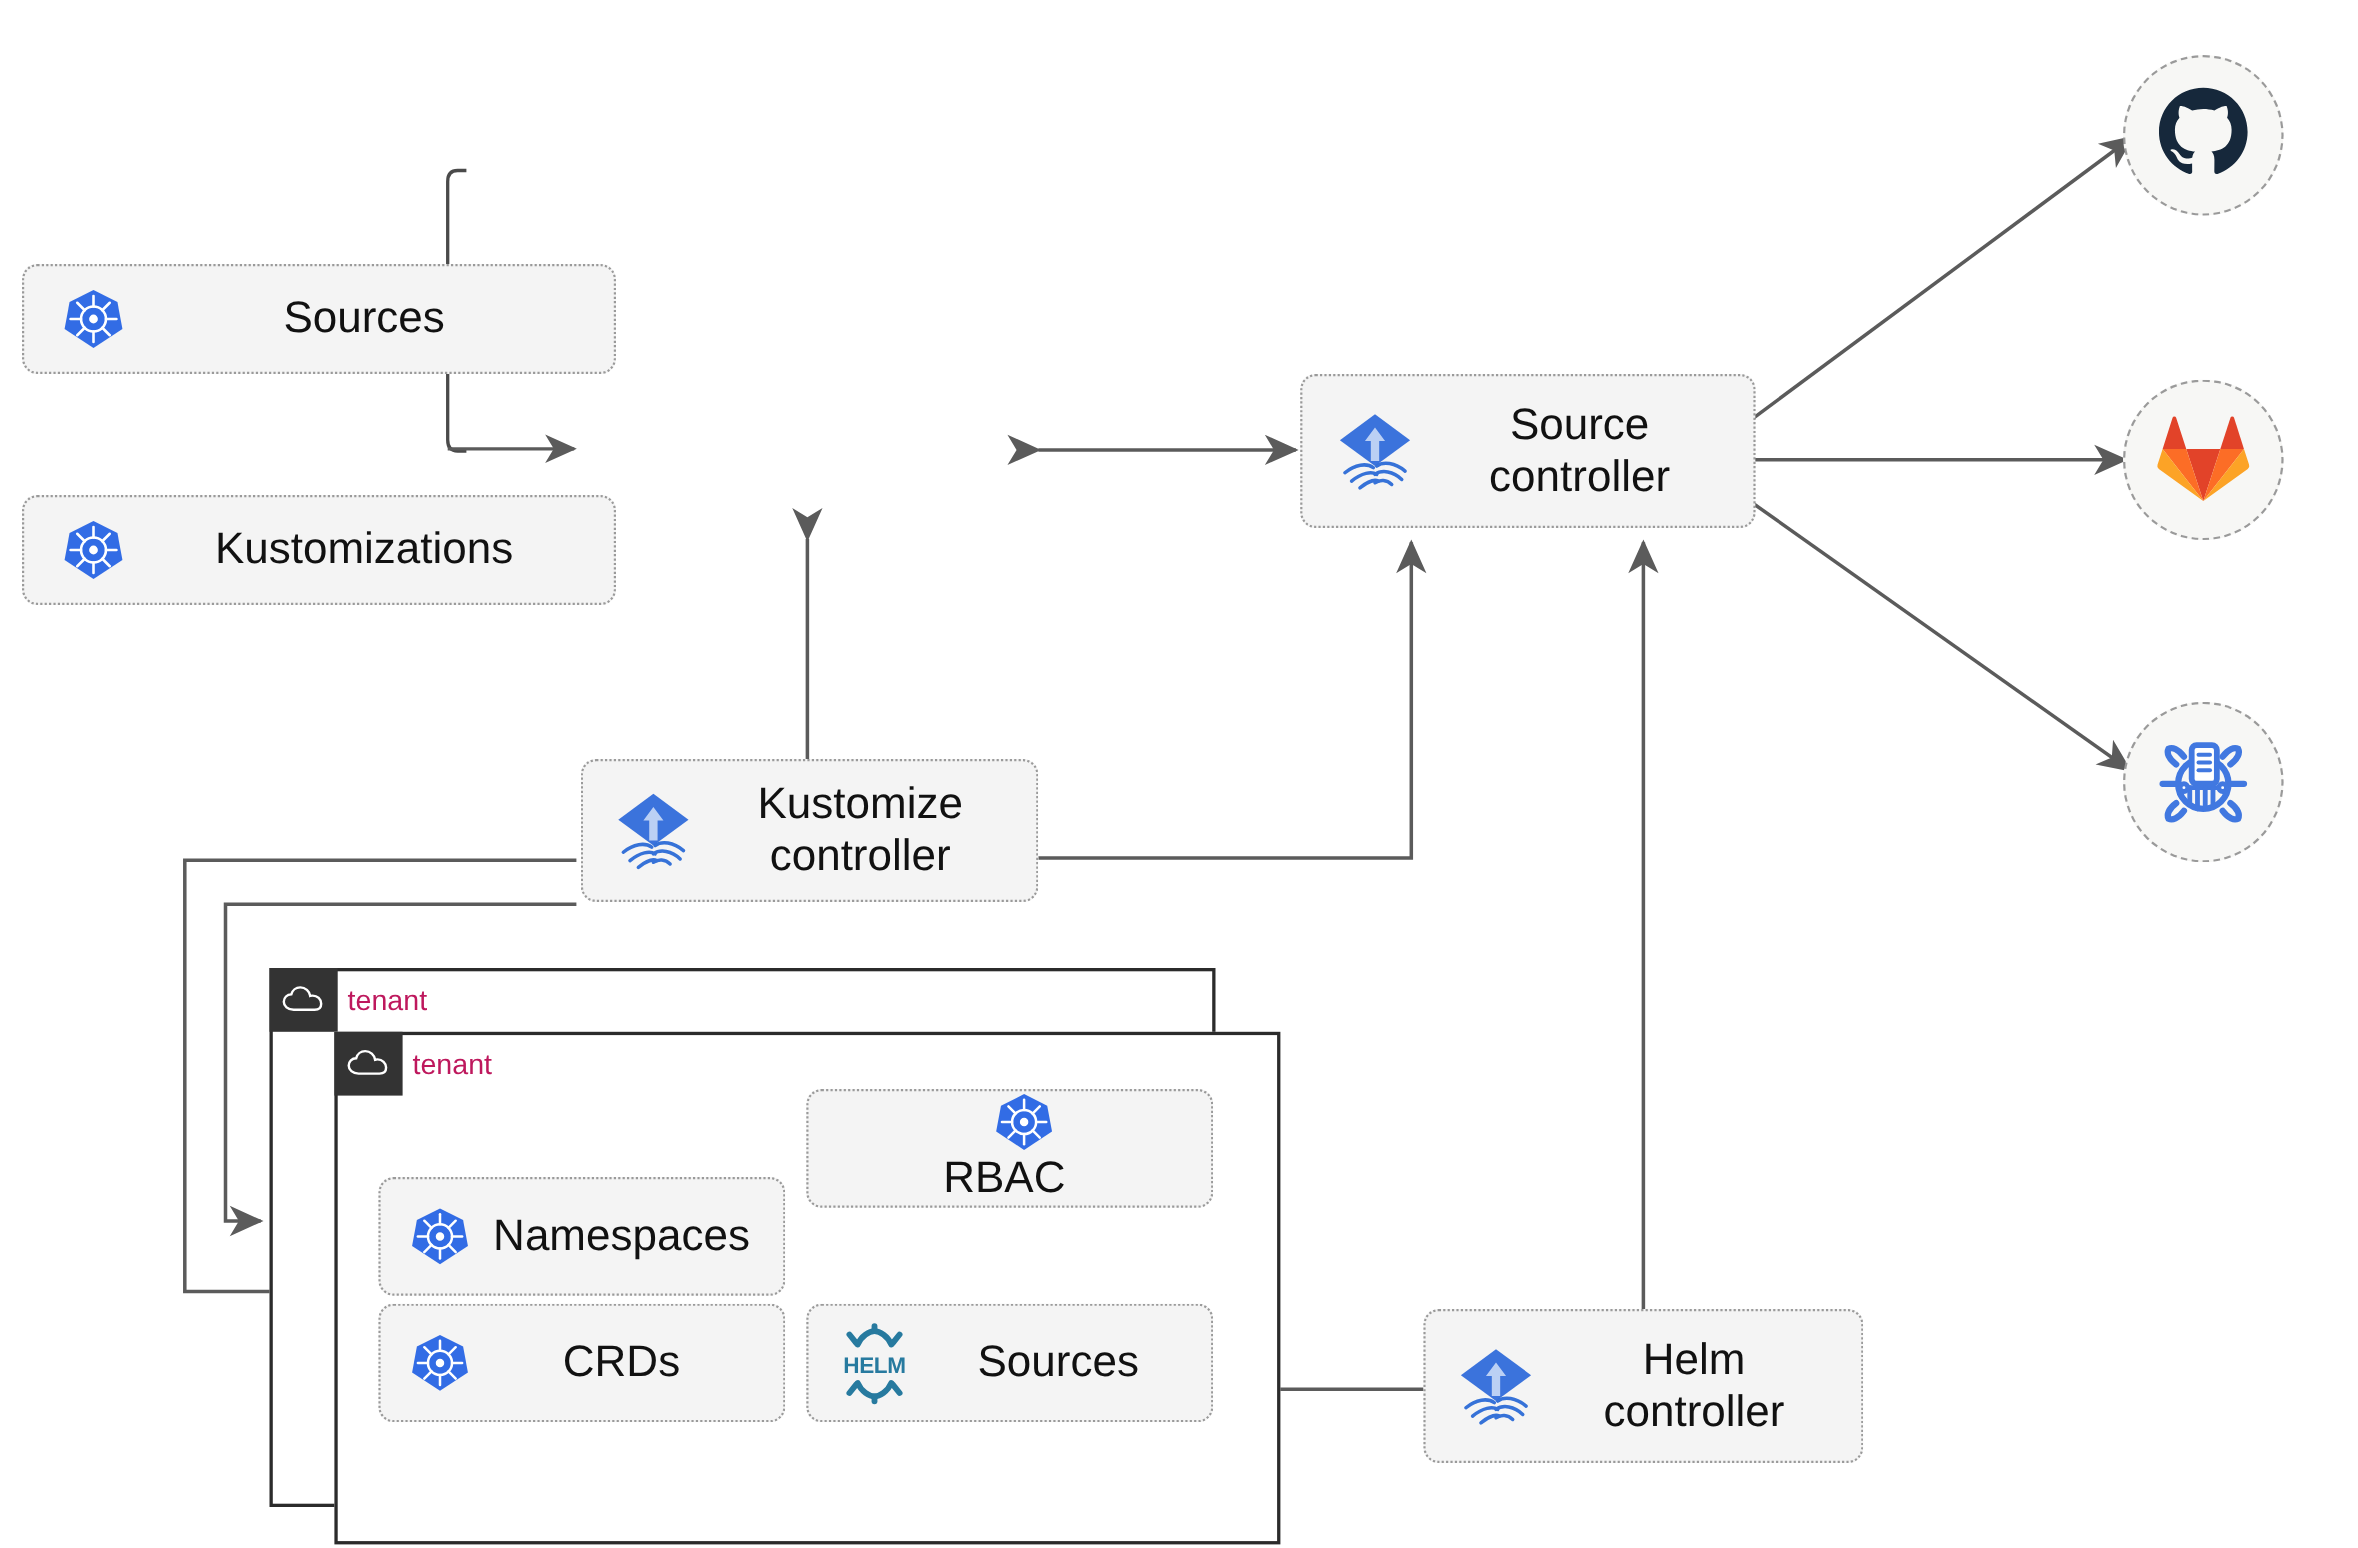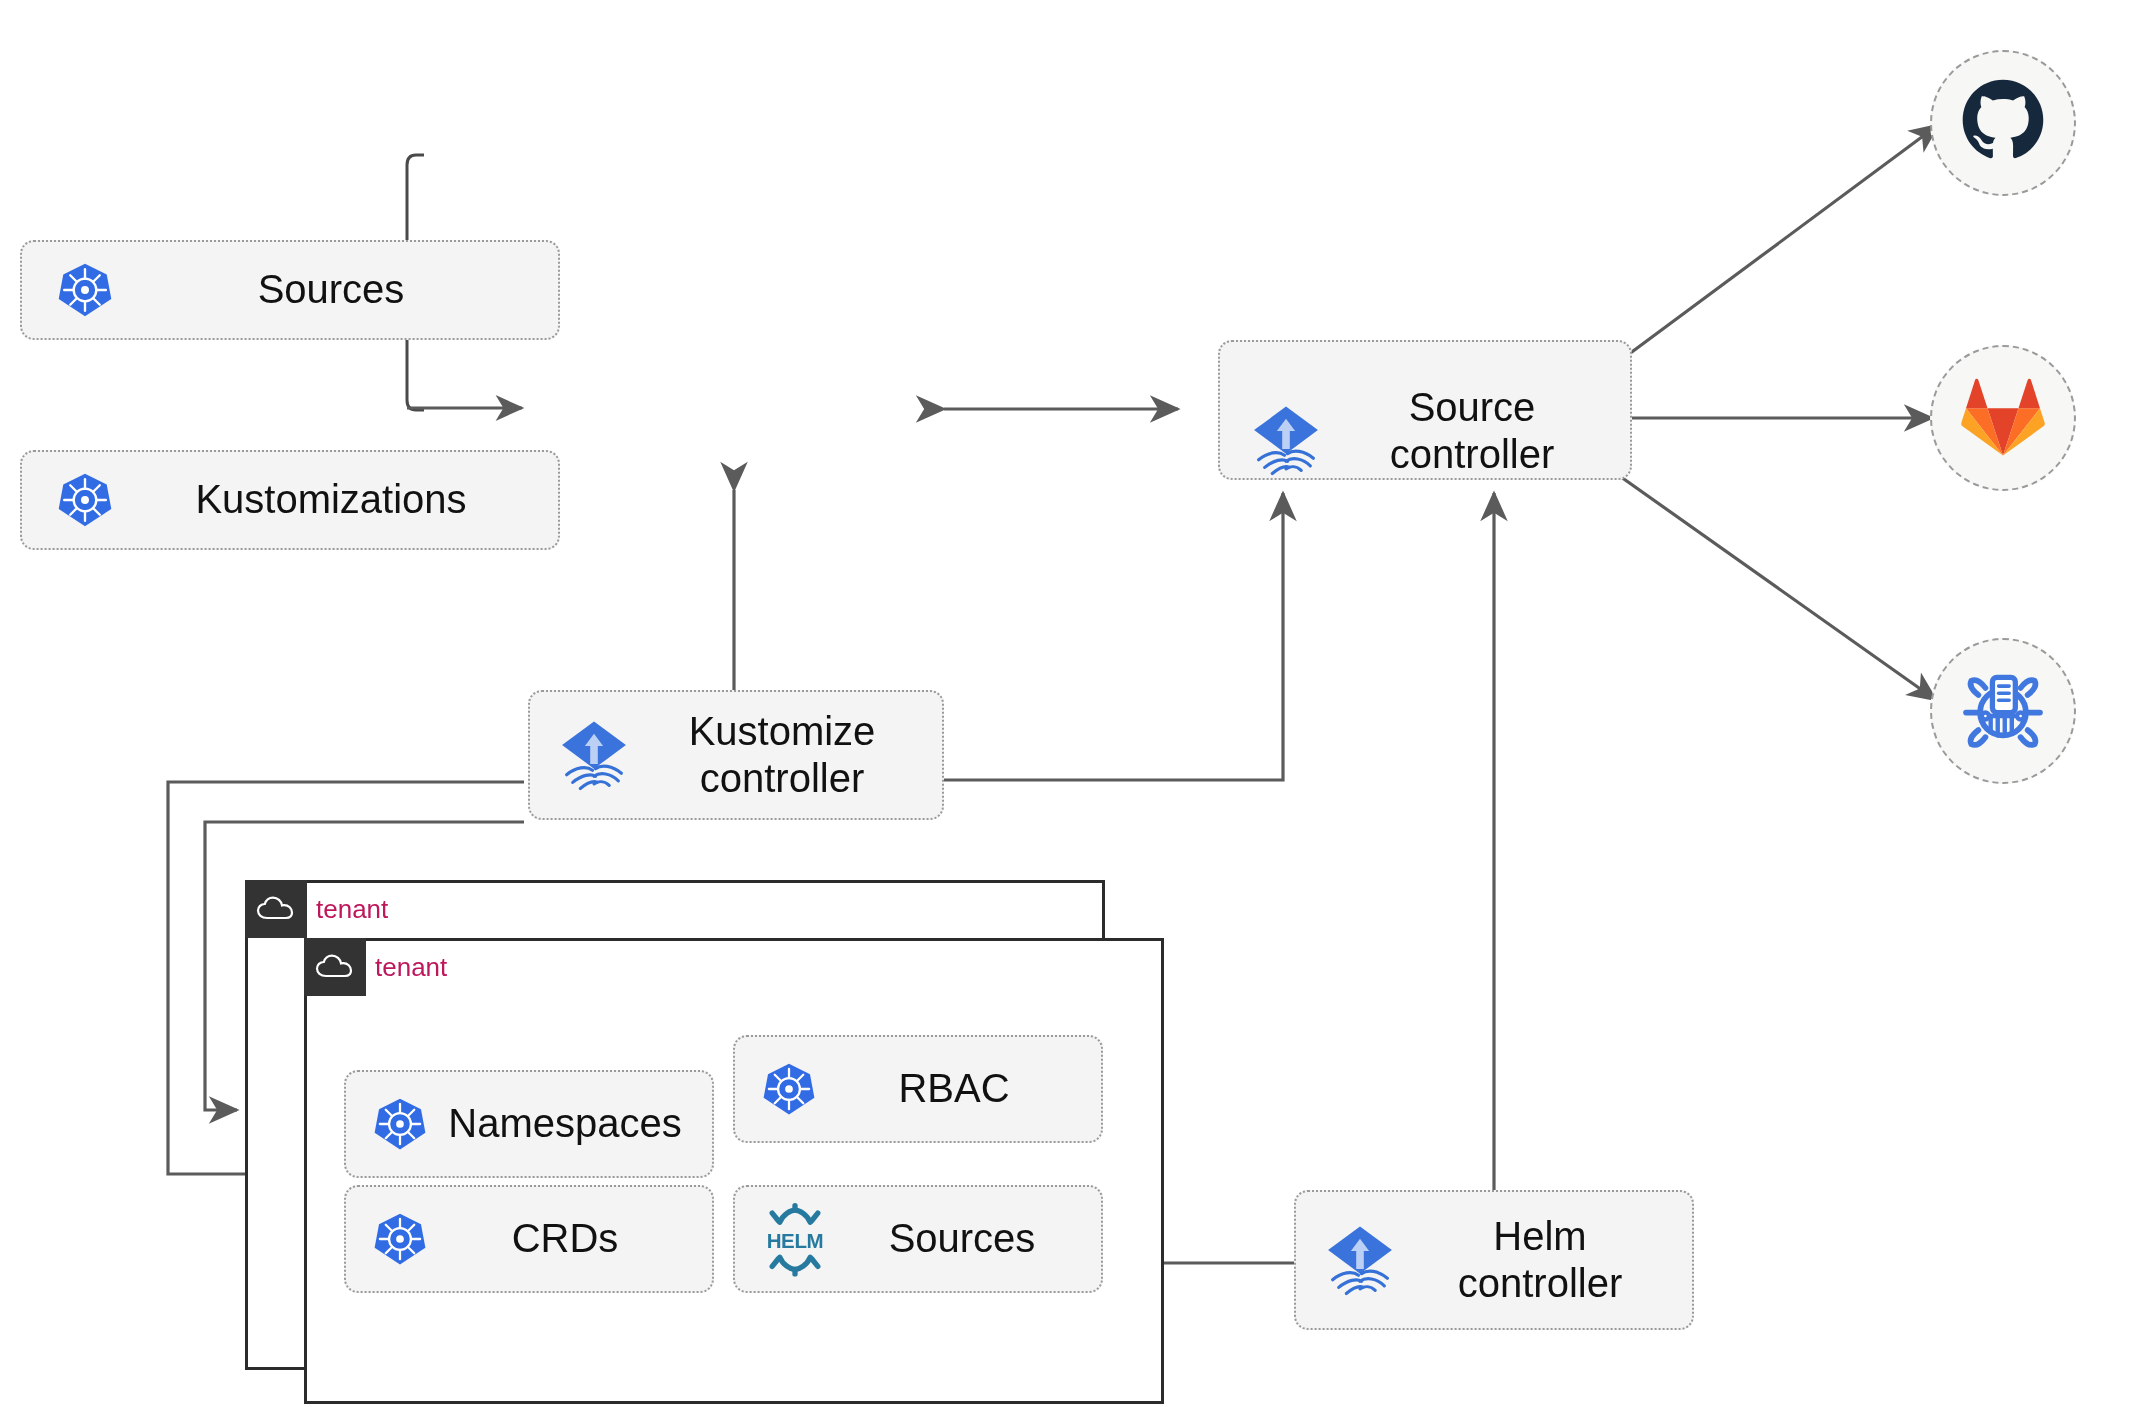--- a/index.html
+++ b/index.html
@@ -127,21 +127,21 @@
             <path d="M40.8,40.8 L48.3,48.3"></path>
           <path d="M40.8,23.2 L48.3,15.7"></path>
             <path d="M23.2,40.8 L15.7,48.3"></path>
         </g>
       </svg>
     </span>
     <span class="lbl">Kustomizations</span>
   </div>
 
 
-  <div class="node" style="left:1218px;top:340px;width:414px;height:140px;align-items:flex-end;">
+  <div class="node" style="left:1182px;top:340px;width:414px;height:140px;">
     <span class="ico flux-wrap" style="margin-left:28px;">
       <svg viewBox="0 0 100 100" width="78" height="78">
         <polygon points="50,6 92,37 50,68 8,37" fill="#3B73DC"></polygon>
         <path d="M50,22 L62,38 L55,38 L55,62 L45,62 L45,38 L38,38 Z" fill="#BBD0F4"></path>
         <g stroke="#2C6BD6" stroke-width="4.2" stroke-linecap="round" fill="none" opacity="0.95">
           <path d="M14,76 C26,66 40,64 48,70"></path>
           <path d="M22,86 C34,76 46,74 52,78"></path>
           <path d="M32,94 C42,86 50,84 54,86"></path>
           <path d="M52,68 C60,62 74,64 86,74"></path>
           <path d="M50,78 C58,72 72,74 82,84"></path>
@@ -286,21 +286,21 @@
           <path d="M23.2,23.2 L15.7,15.7"></path>
             <path d="M40.8,40.8 L48.3,48.3"></path>
           <path d="M40.8,23.2 L48.3,15.7"></path>
             <path d="M23.2,40.8 L15.7,48.3"></path>
         </g>
       </svg>
     </span>
     <span class="lbl">Namespaces</span>
   </div>
 
-  <div class="node" style="left:733px;top:1035px;width:370px;height:108px;">
+  <div class="node" style="left:733px;top:990px;width:370px;height:108px;flex-direction:column;">
     <span class="ico k8s-wrap sm" style="margin-left:26px;">
       <svg viewBox="0 0 64 64" width="58" height="58">
         <polygon points="32,3 56,15 61,42 32,61 3,42 8,15" fill="#326CE5"></polygon>
         <g fill="none" stroke="#fff" stroke-width="2.6" stroke-linecap="round">
           <circle cx="32" cy="32" r="12.5"></circle>
             <circle cx="32" cy="32" r="3.1" fill="#fff"></circle>
           <path d="M32,19.5 L32,9"></path>
             <path d="M32,44.5 L32,55"></path>
           <path d="M19.5,32 L9,32"></path>
             <path d="M44.5,32 L55,32"></path>

